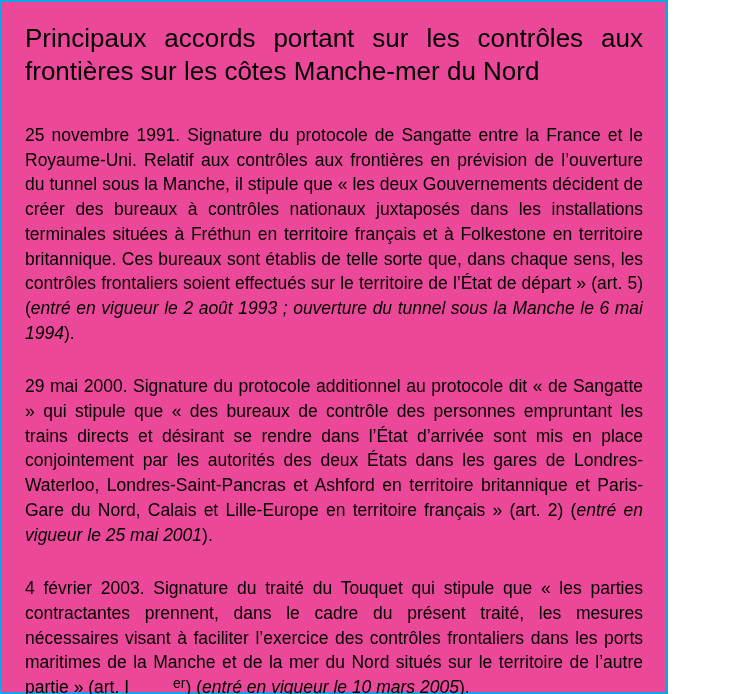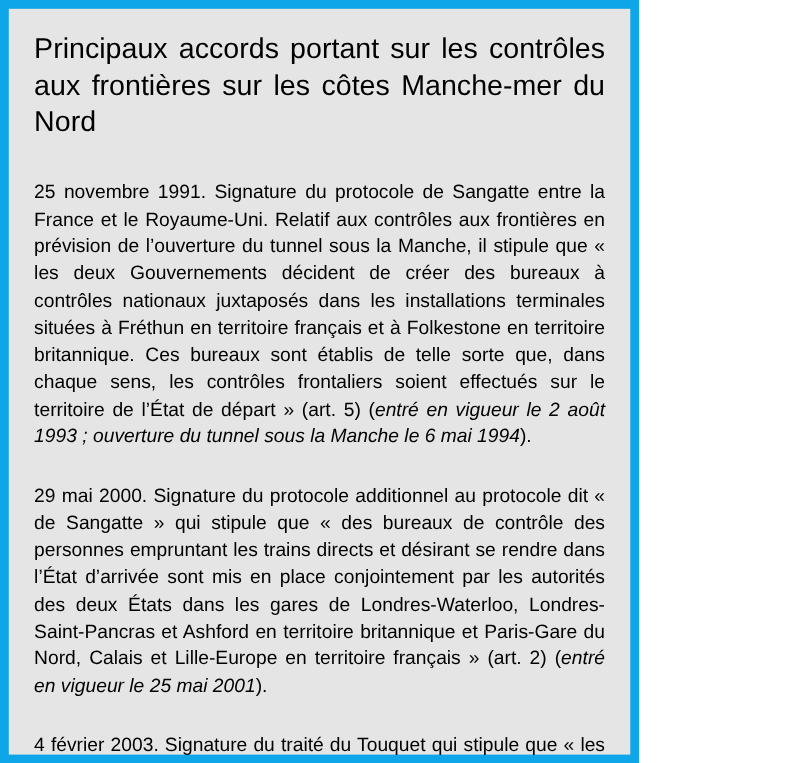--- a/index.html
+++ b/index.html
@@ -7,24 +7,24 @@
     padding: 0;
     background: #ffffff;
   }
   body {
     width: 730px;
     height: 694px;
     overflow: hidden;
   }
   .frame {
     box-sizing: border-box;
-    width: 581px;
+    width: 668px;
     height: 694px;
-    border: 8px solid #0ea5e9;
-    background: #e5e5e5;
+    border: 2px solid #0ea5e9;
+    background: #ec4899;
     padding: 20px 23px 0 23px;
     font-family: "Liberation Sans", "DejaVu Sans", sans-serif;
     color: #000000;
   }
   .title {
     font-size: 26px;
     line-height: 33px;
     font-weight: normal;
     margin: 0 0 35px 0;
     text-align: justify;
@@ -41,23 +41,24 @@
   .para:last-child {
     margin-bottom: 0;
   }
   .date {
     font-weight: normal;
   }
   .note {
     font-style: italic;
   }
   sup.ordinal {
-    font-size: 10px;
+    font-size: 14px;
     line-height: 0;
     vertical-align: 5px;
+    margin-left: 44px;
   }
 </style>
 </head>
 <body>
 
 <div class="frame">
 
   <h1 class="title">Principaux accords portant sur les contrôles aux frontières sur les côtes Manche-mer du Nord</h1>
 
   <p class="para"><strong class="date">25 novembre 1991</strong><span>. Signature du protocole de Sangatte entre la France et le Royaume-Uni. Relatif aux contrôles aux frontières en prévision de l’ouverture du tunnel sous la Manche, il stipule que « les deux Gouvernements décident de créer des bureaux à contrôles nationaux juxtaposés dans les installations terminales situées à Fréthun en territoire français et à Folkestone en territoire britannique. Ces bureaux sont établis de telle sorte que, dans chaque sens, les contrôles frontaliers soient effectués sur le territoire de l’État de départ » (art. 5) (</span><em class="note">entré en vigueur le 2 août 1993 ; ouverture du tunnel sous la Manche le 6 mai 1994</em><span>).</span></p>

